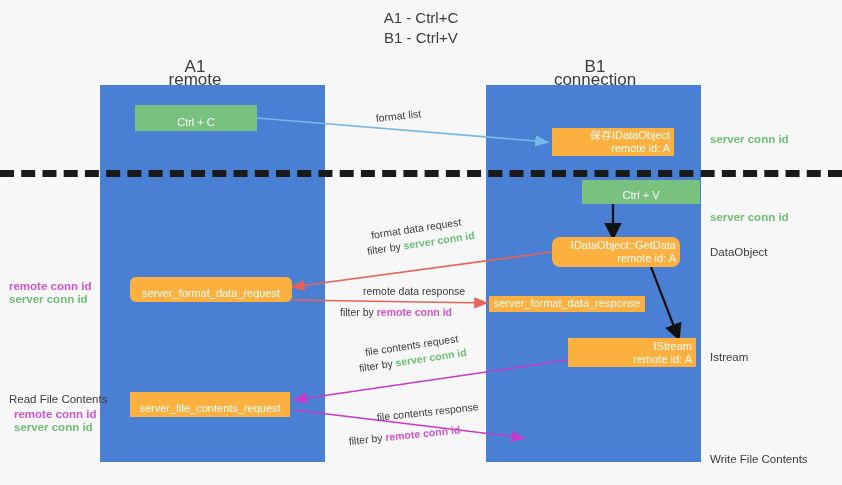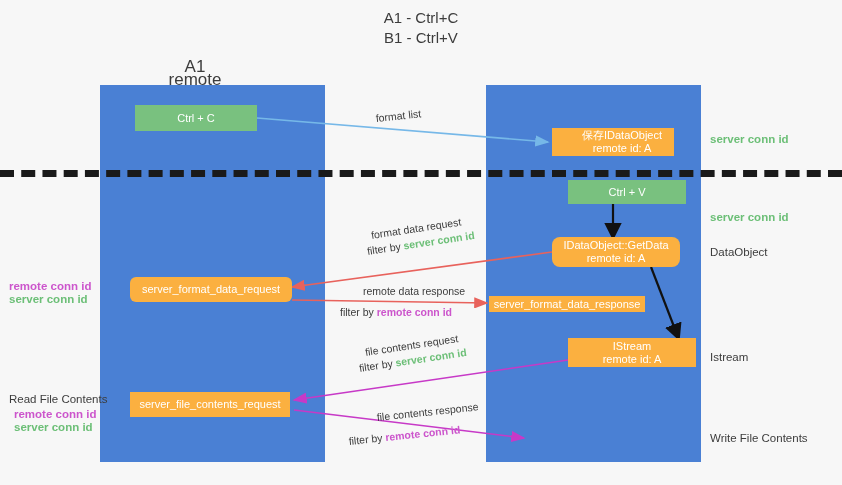--- a/index.html
+++ b/index.html
@@ -16,21 +16,21 @@
     font-size:15px;color:#3c3c3c;line-height:20px;
   }
 
   .col{position:absolute;background:#4a80d4;}
   .colhead{
     position:absolute;text-align:center;font-size:17px;color:#3c3c3c;
     line-height:13px;
   }
 
   .box{
-    position:absolute;display:flex;align-items:center;justify-content:center;
+    position:absolute;display:flex;align-items:flex-end;justify-content:center;
     text-align:center;color:#ffffff;font-size:11px;line-height:13px;
     box-sizing:border-box;padding:2px 4px;
   }
   .green{background:#79c17f;}
   .orange{background:#fbb040;}
 
   .sidelabel{
     position:absolute;font-size:11.5px;color:#3c3c3c;line-height:14px;
   }
   .green-t{color:#6cbf77;font-weight:bold;}
@@ -56,20 +56,24 @@
 <div id="stage">
 
   <div class="title">
     <div>A1 - Ctrl+C</div>
     <div>B1 - Ctrl+V</div>
   </div>
 
   <div class="colhead" style="left:130px;top:60px;width:130px;">
     <div>A1</div>
     <div>remote</div>
+  </div>
+  <div class="colhead" style="left:530px;top:60px;width:130px;">
+    <div>B1</div>
+    <div>connection</div>
   </div>
 
   <div class="col" style="left:100px;top:85px;width:225px;height:377px;"></div>
   <div class="col" style="left:486px;top:85px;width:215px;height:377px;"></div>
 
   <svg class="layer">
     <defs>
       <marker id="ahLightBlue" markerWidth="9" markerHeight="7" refX="8" refY="3.5" orient="auto">
         <polygon points="0 0, 9 3.5, 0 7" fill="#76b8e8"></polygon>
       </marker>
@@ -111,21 +115,21 @@
 
   <div class="box orange" style="left:130px;top:392px;width:160px;height:25px;">
     <span>server_file_contents_request</span>
   </div>
 
   <div class="box orange" style="left:552px;top:128px;width:122px;height:28px;flex-direction:column;padding-left:22px;">
     <span>保存IDataObject</span>
     <span>remote id: A</span>
   </div>
 
-  <div class="box green" style="left:568px;top:180px;width:118px;height:24px;">
+  <div class="box green" style="left:582px;top:180px;width:118px;height:24px;">
     <span>Ctrl + V</span>
   </div>
 
   <div class="box orange" style="left:552px;top:237px;width:128px;height:30px;flex-direction:column;border-radius:8px;">
     <span>IDataObject::GetData</span>
     <span>remote id: A</span>
   </div>
 
   <div class="box orange" style="left:489px;top:296px;width:156px;height:16px;">
     <span>server_format_data_response</span>
@@ -138,21 +142,21 @@
 
 
   <div class="connlbl green-t" style="left:710px;top:132px;">server conn id</div>
 
   <div class="connlbl green-t" style="left:710px;top:210px;">server conn id</div>
 
   <div class="sidelabel" style="left:710px;top:245px;">DataObject</div>
 
   <div class="sidelabel" style="left:710px;top:350px;">Istream</div>
 
-  <div class="sidelabel" style="left:710px;top:431px;">Write File Contents</div>
+  <div class="sidelabel" style="left:710px;top:452px;">Write File Contents</div>
 
   <div class="connlbl purple-t" style="left:9px;top:279px;">remote conn id</div>
   <div class="connlbl green-t" style="left:9px;top:292px;">server conn id</div>
 
   <div class="sidelabel" style="left:9px;top:392px;">Read File Contents</div>
   <div class="connlbl purple-t" style="left:14px;top:407px;">remote conn id</div>
   <div class="connlbl green-t" style="left:14px;top:420px;">server conn id</div>
 
   <div class="arrowlbl rot-b" style="left:375px;top:111px;">format list</div>
 

